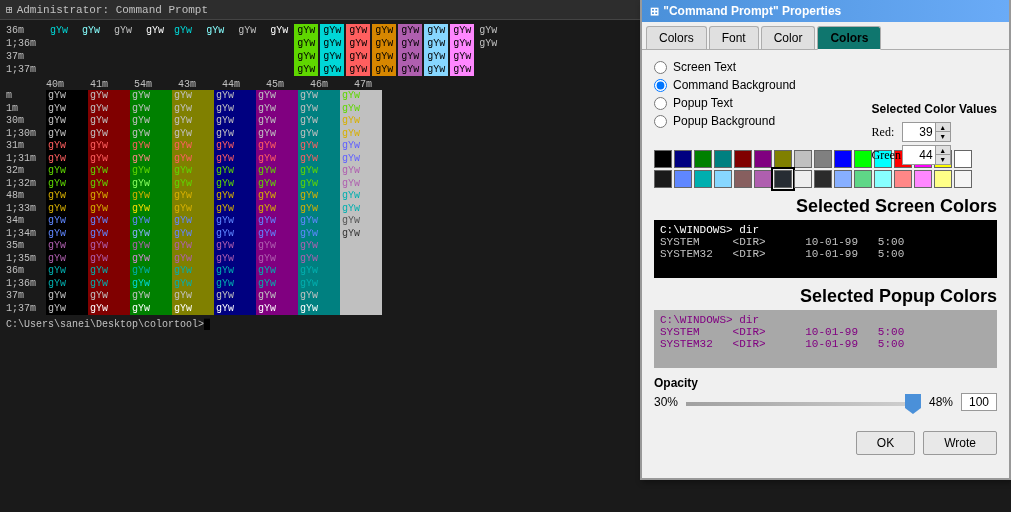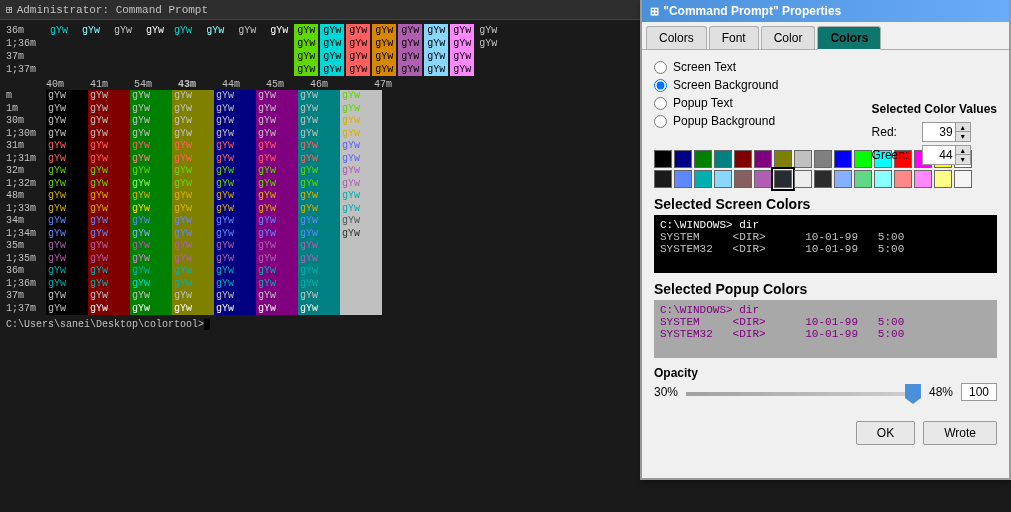--- a/index.html
+++ b/index.html
@@ -109,21 +109,21 @@
       right: 12px;
       top: 52px;
     }
     .color-values-title { font-size: 12px; font-weight: bold; margin-bottom: 6px; }
     .color-value-row {
       display: flex;
       align-items: center;
       margin-bottom: 3px;
       font-size: 12px;
     }
-    .color-label { width: 50px; }
+    .color-label { width: 30px; font-family: Liberation Serif, serif; }
     .color-spinbox {
       display: flex;
       align-items: center;
       border: 1px solid #999;
       background: white;
     }
     .color-spinbox input {
       width: 32px;
       border: none;
       text-align: right;
@@ -164,21 +164,21 @@
       cursor: pointer;
       flex-shrink: 0;
     }
     .palette-swatch.selected {
       outline: 2px solid #000;
       outline-offset: 1px;
     }
 
     
     .preview-section { margin-top: 8px; }
-    .preview-label { font-size: 14px; font-weight: bold; margin-bottom: 3px; }
+    .preview-label { font-size: 18px; font-weight: bold; margin-bottom: 3px; text-align: right; }
     .screen-preview {
       background: #000;
       color: #c0c0c0;
       font-family: 'Courier New', monospace;
       font-size: 11px;
       padding: 4px 6px;
       height: 58px;
       overflow: hidden;
     }
     .popup-preview {
@@ -324,25 +324,25 @@
           <div></div>
       </div>
     </div>
 
 
     <div style="display:flex; gap:2px; font-family:'Courier New',monospace; font-size:10px; color:#c0c0c0; margin-top:3px;">
       <div style="min-width:38px;"></div>
       <div style="min-width:42px;">40m</div>
       <div style="min-width:42px;">41m</div>
       <div style="min-width:42px;">54m</div>
-      <div style="min-width:42px;font-weight:bold;">43m</div>
+      <div style="min-width:42px;">43m</div>
       <div style="min-width:42px;">44m</div>
       <div style="min-width:42px;">45m</div>
       <div style="min-width:42px;">46m</div>
-      <div style="min-width:42px;margin-left:20px;">47m</div>
+      <div style="min-width:42px;">47m</div>
     </div>
 
     <div style="display:flex; gap:0; font-family:'Courier New',monospace; font-size:10px; line-height:1.25;">
 
       <div style="min-width:40px; color:#c0c0c0;">
         <div>m</div>
           <div>1m</div>
           <div>30m</div>
           <div>1;30m</div>
         <div>31m</div>
@@ -550,21 +550,21 @@
 
   <div id="dialog-body" style="position:relative;">
 
     <div class="radio-group" style="float:left; width:170px;">
       <div class="radio-item">
         <input type="radio" name="colorTarget" style="">
         <span>Screen Text</span>
       </div>
       <div class="radio-item">
         <input type="radio" name="colorTarget" checked="" style="">
-        <span>Screen Background</span>
+        <span>Command Background</span>
       </div>
       <div class="radio-item">
         <input type="radio" name="colorTarget" style="">
         <span>Popup Text</span>
       </div>
       <div class="radio-item">
         <input type="radio" name="colorTarget" style="">
         <span>Popup Background</span>
       </div>
     </div>

